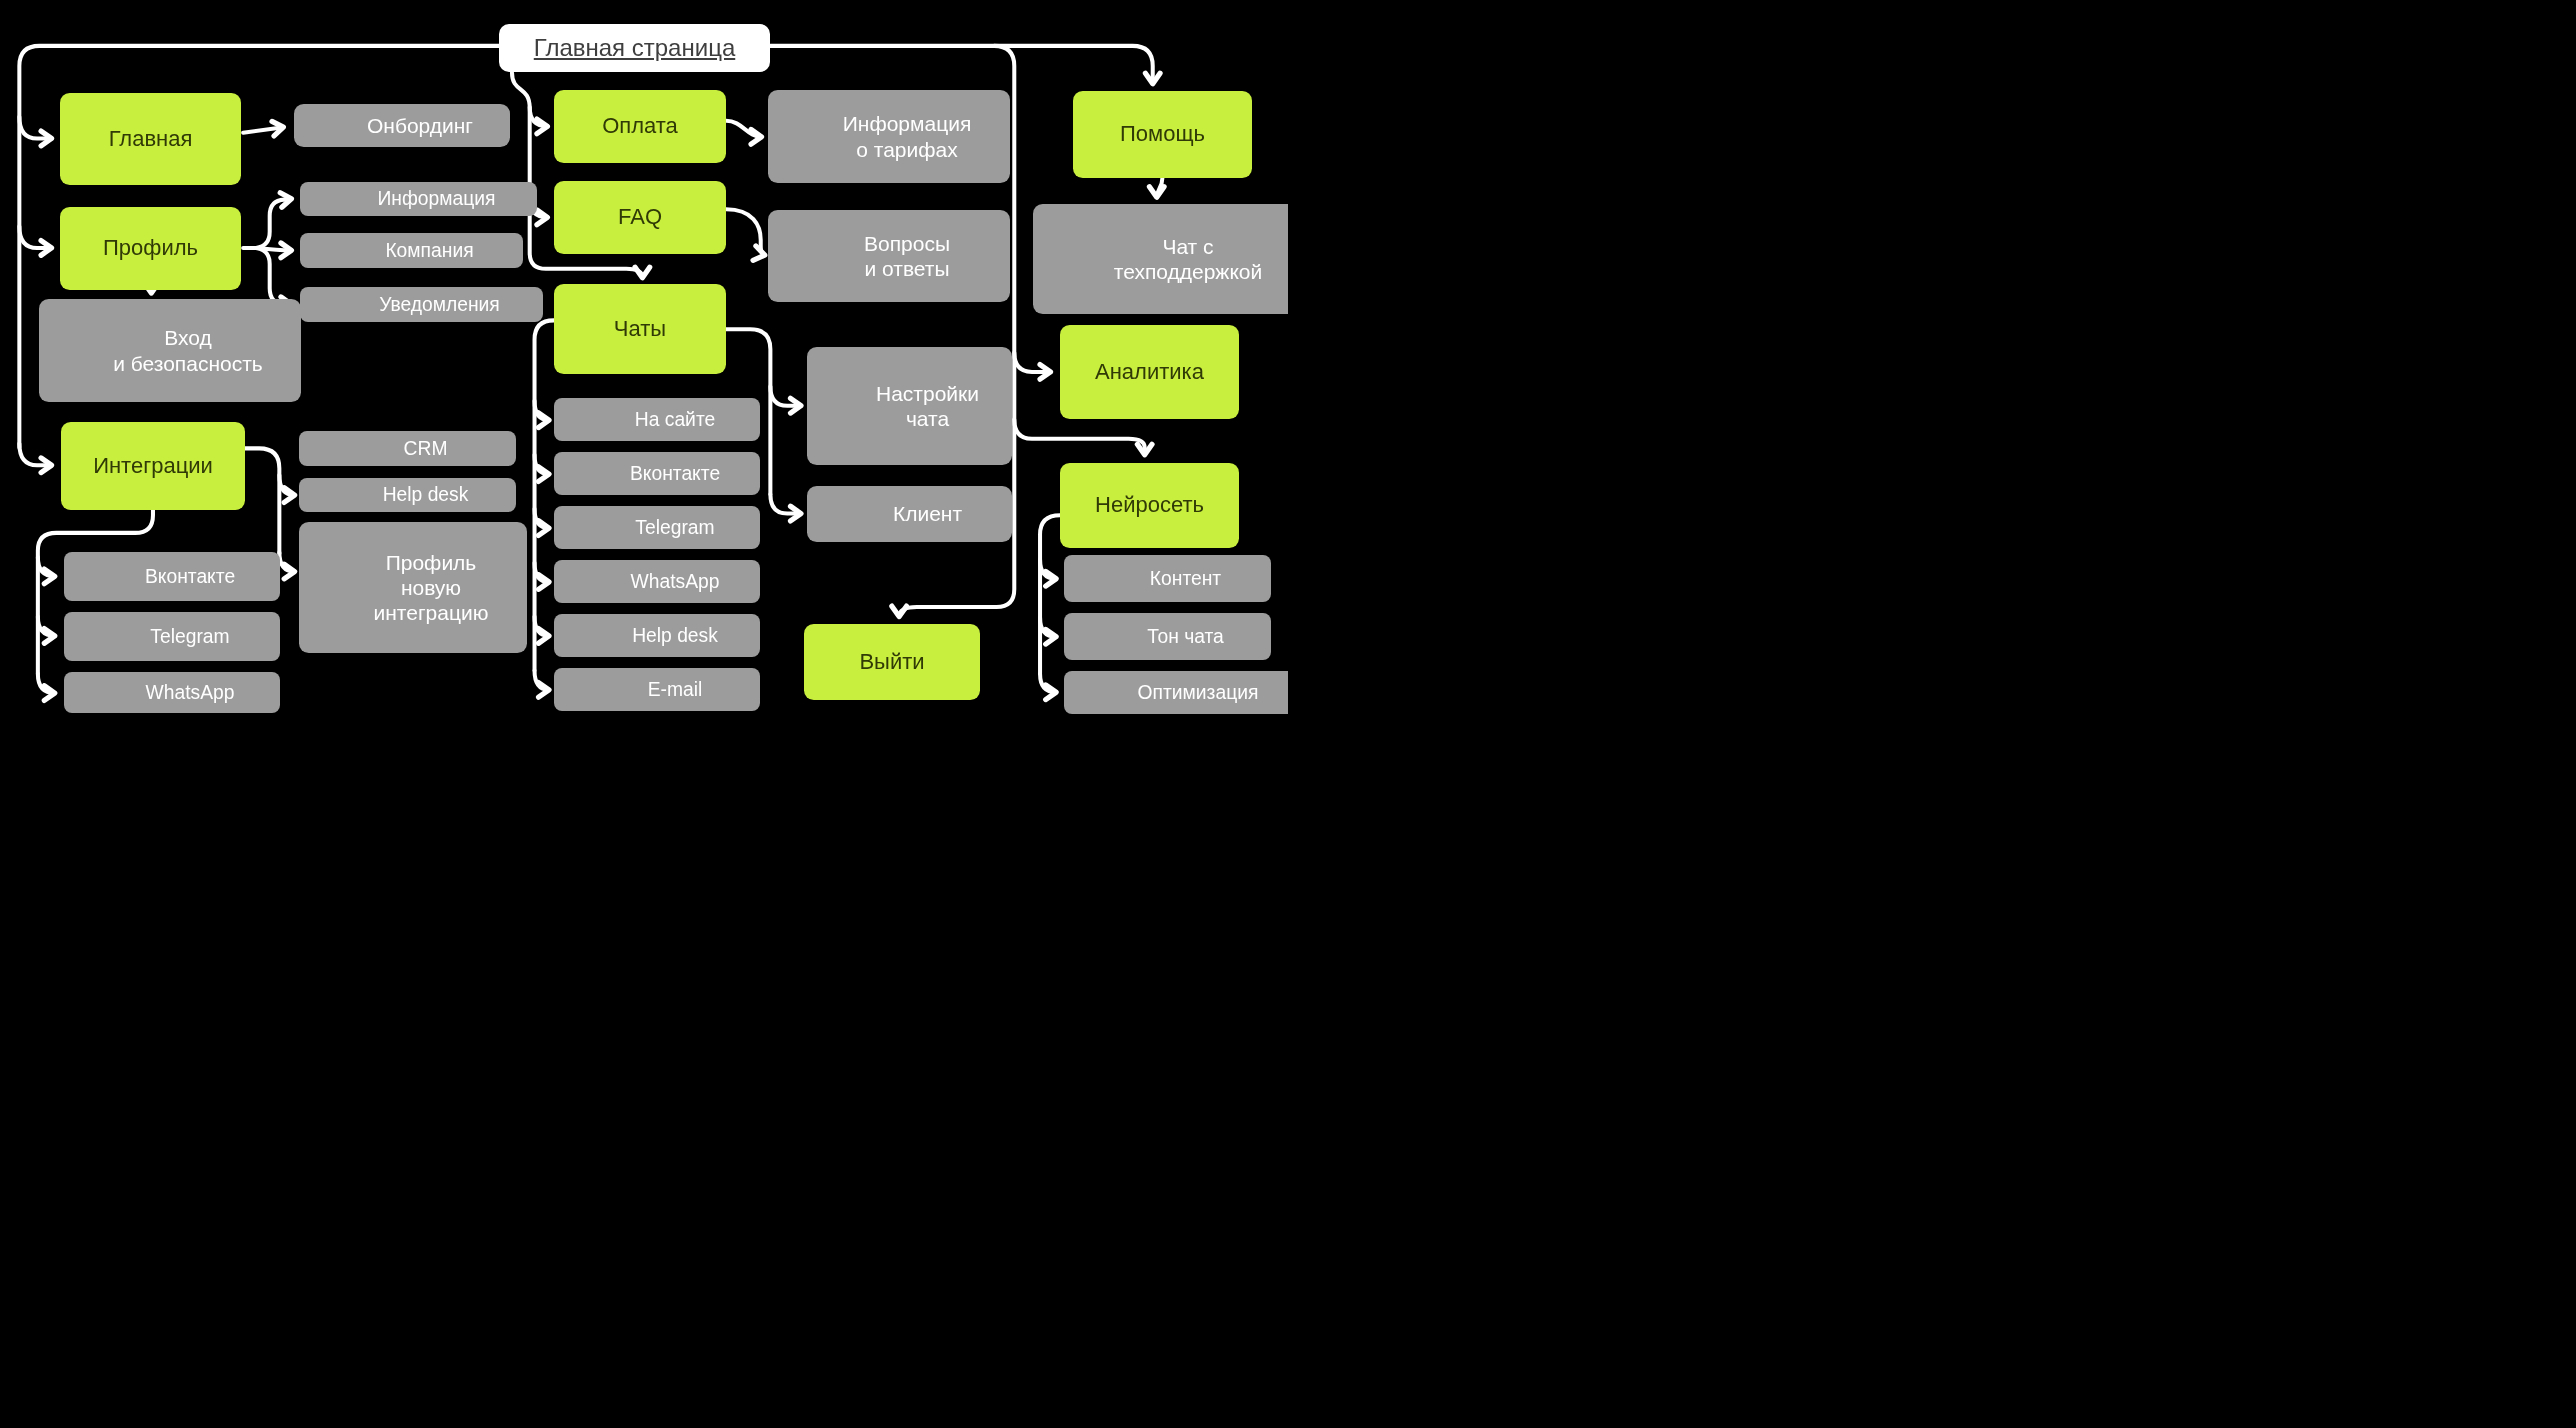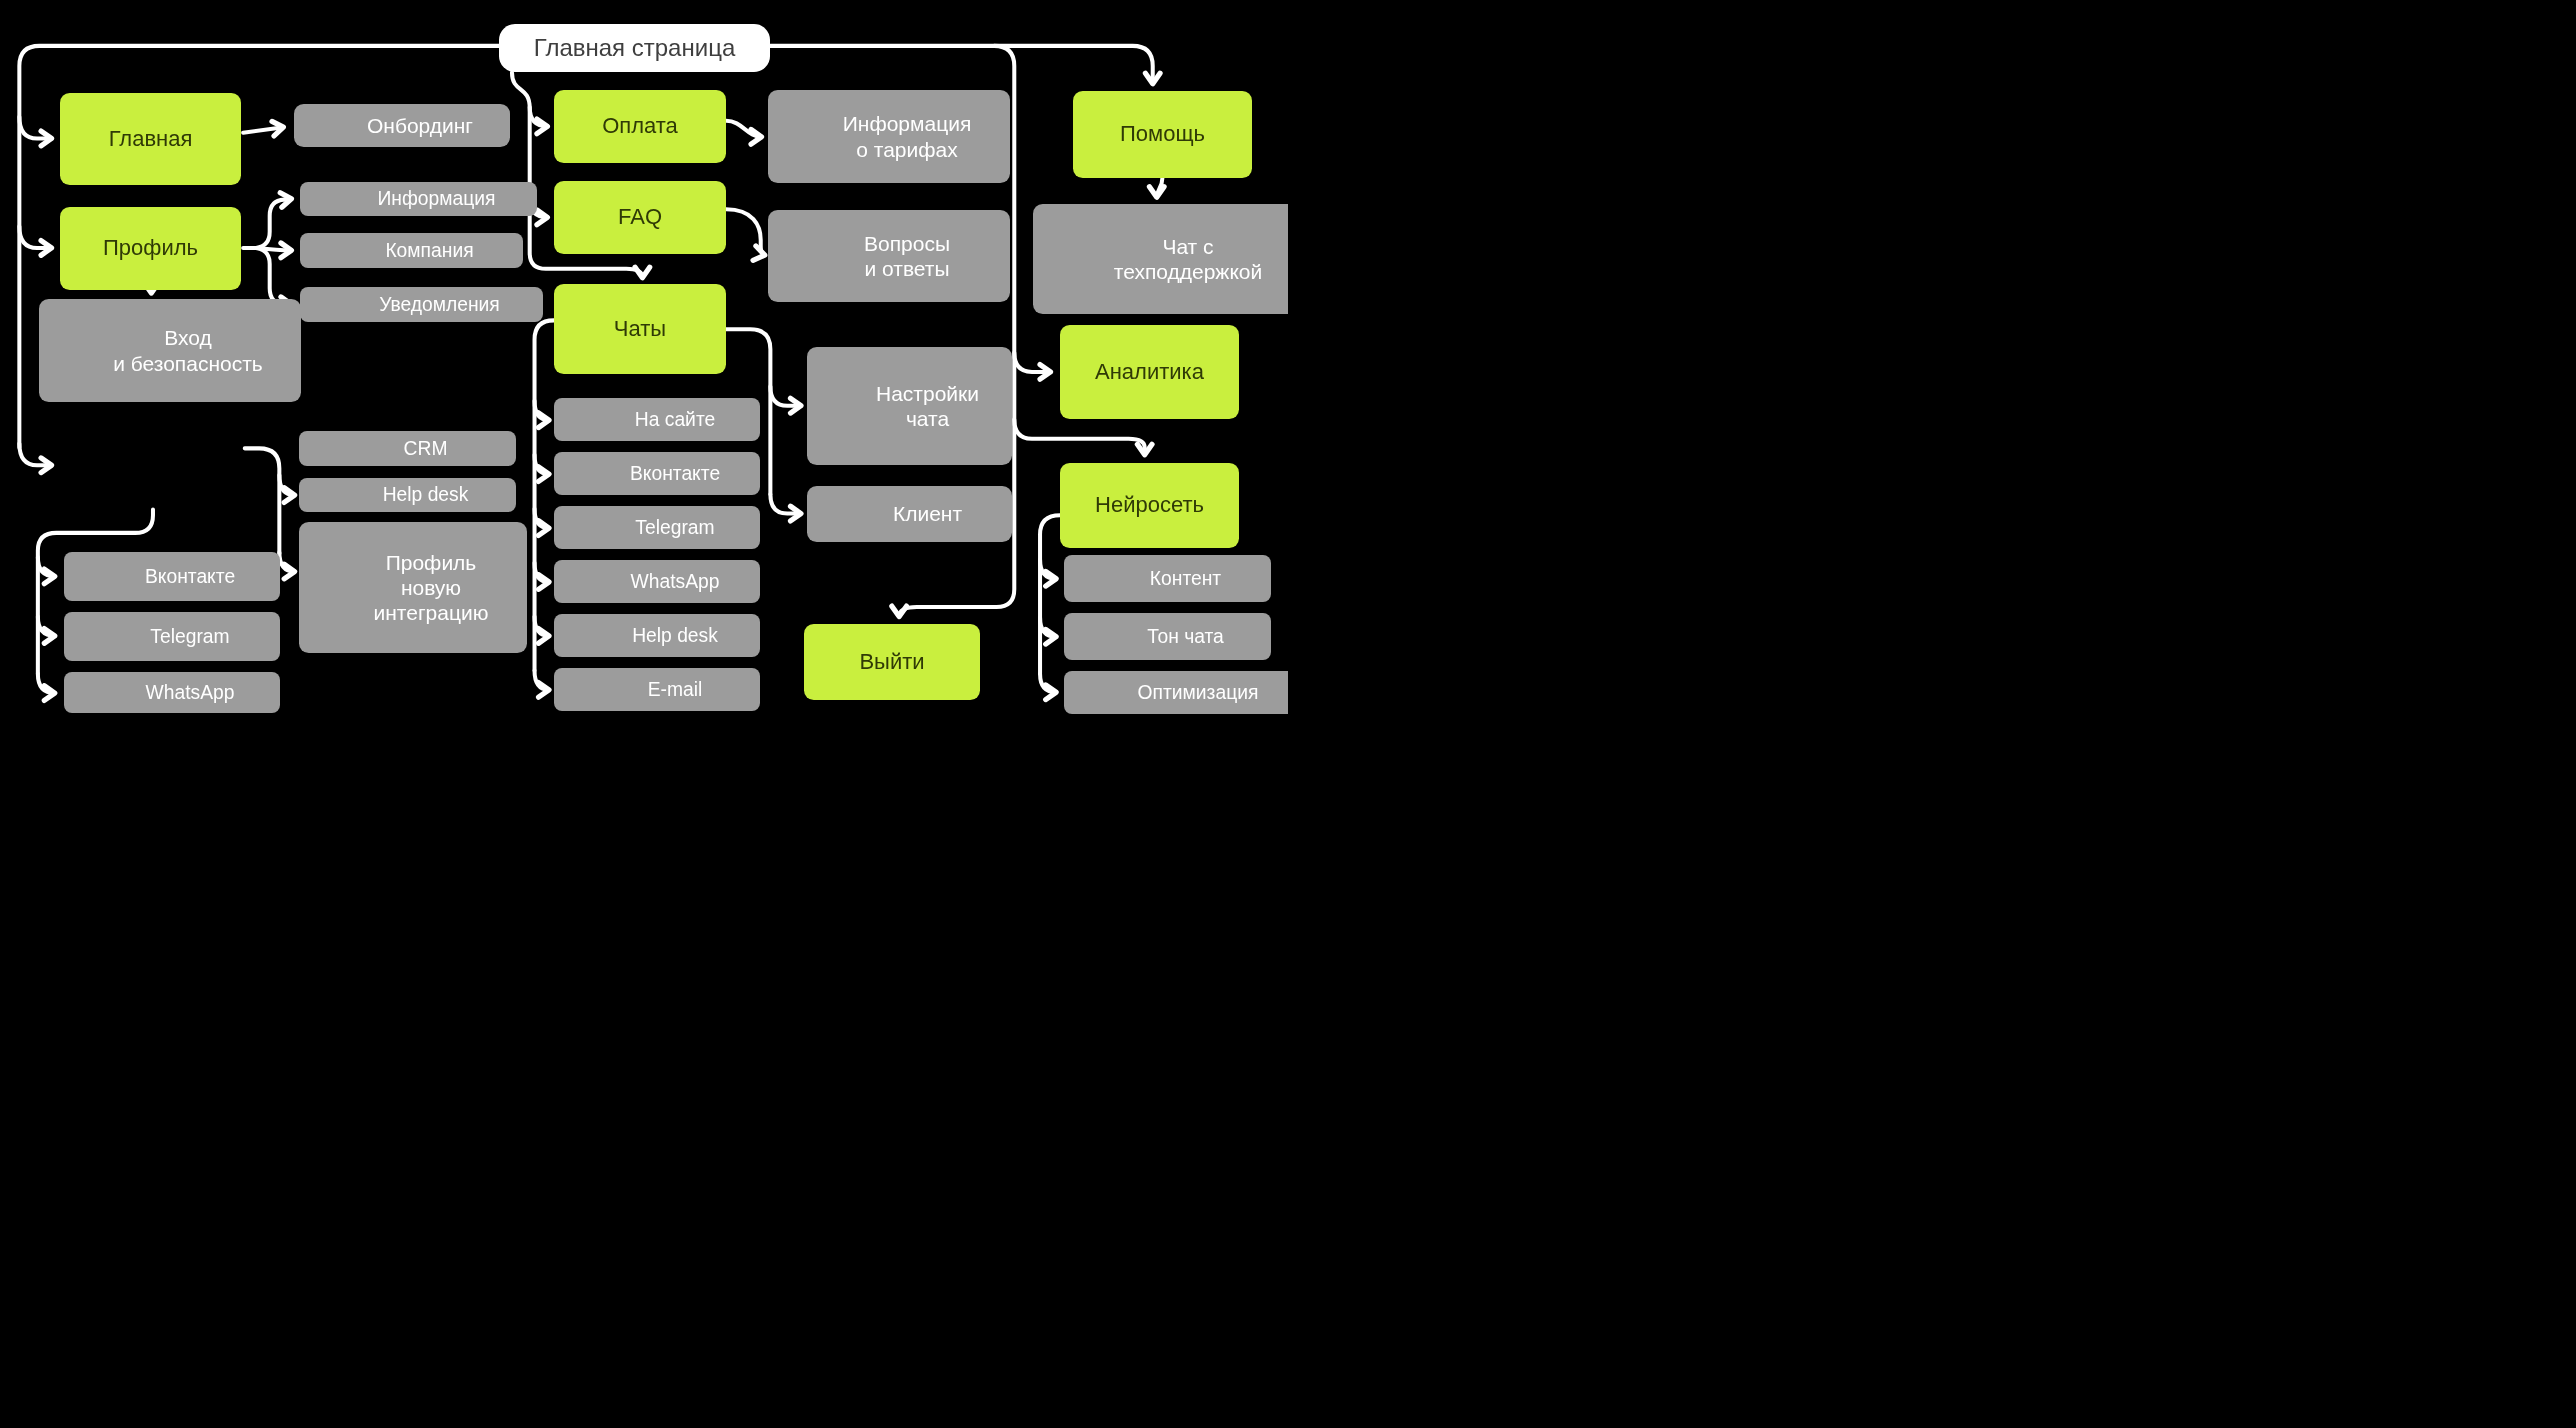--- a/index.html
+++ b/index.html
@@ -12,21 +12,21 @@
     font-family:"Liberation Sans", sans-serif;overflow:hidden;
   }
   svg.wires{position:absolute;left:0;top:0;z-index:1;}
   svg.wires path{stroke:var(--line);stroke-width:5;fill:none;stroke-linecap:round;stroke-linejoin:round;}
   .box{
     position:absolute;z-index:2;display:flex;align-items:center;justify-content:center;
     text-align:center;white-space:pre-line;border-radius:9.7px;font-weight:500;line-height:1.2;
   }
   .green{background:var(--accent);color:var(--accent-text);}
   .gray{background:var(--gray);color:var(--gray-text);padding-left:36px;}
-  .title{background:var(--title-bg);color:var(--title-text);border-radius:16px;}
+  .title{background:var(--title-bg);color:var(--title-text);border-radius:10px;text-decoration:underline;}
   .fs-t{font-size:24px;}
   .fs-l{font-size:22px;}
   .fs-m{font-size:21px;}
   .fs-s{font-size:19.3px;border-radius:8px;}
 </style>
 </head>
 <body>
 
 <div class="canvas">
 
@@ -93,20 +93,21 @@
     <path d="M 1292,767 Q 1292,791 1312,791" marker-end="url(#arw)"></path>
     <path d="M 1292,837 Q 1292,860 1312,860" marker-end="url(#arw)"></path>
   </svg>
 
   <div class="box title fs-t" style="left:499px;top:24px;width:271px;height:48px">Главная страница</div>
 
   <div class="box green fs-l" style="left:60px;top:93px;width:181px;height:92px">Главная</div>
   <div class="box green fs-l" style="left:60px;top:207px;width:181px;height:83px">Профиль</div>
   <div class="box gray fs-m" style="left:39px;top:299px;width:226px;height:103px">Вход
 и безопасность</div>
+  <div class="box green fs-l" style="left:61px;top:422px;width:184px;height:88px">Интеграции</div>
   <div class="box gray fs-s" style="left:64px;top:552px;width:180px;height:49px">Вконтакте</div>
   <div class="box gray fs-s" style="left:64px;top:612px;width:180px;height:49px">Telegram</div>
   <div class="box gray fs-s" style="left:64px;top:672px;width:180px;height:41px">WhatsApp</div>
 
   <div class="box gray fs-m" style="left:294px;top:104px;width:180px;height:43px">Онбординг</div>
   <div class="box gray fs-s" style="left:300px;top:182px;width:201px;height:34px">Информация</div>
   <div class="box gray fs-s" style="left:300px;top:233px;width:187px;height:35px">Компания</div>
   <div class="box gray fs-s" style="left:300px;top:287px;width:207px;height:35px">Уведомления</div>
   <div class="box gray fs-s" style="left:299px;top:431px;width:181px;height:35px">CRM</div>
   <div class="box gray fs-s" style="left:299px;top:478px;width:181px;height:34px">Help desk</div>

